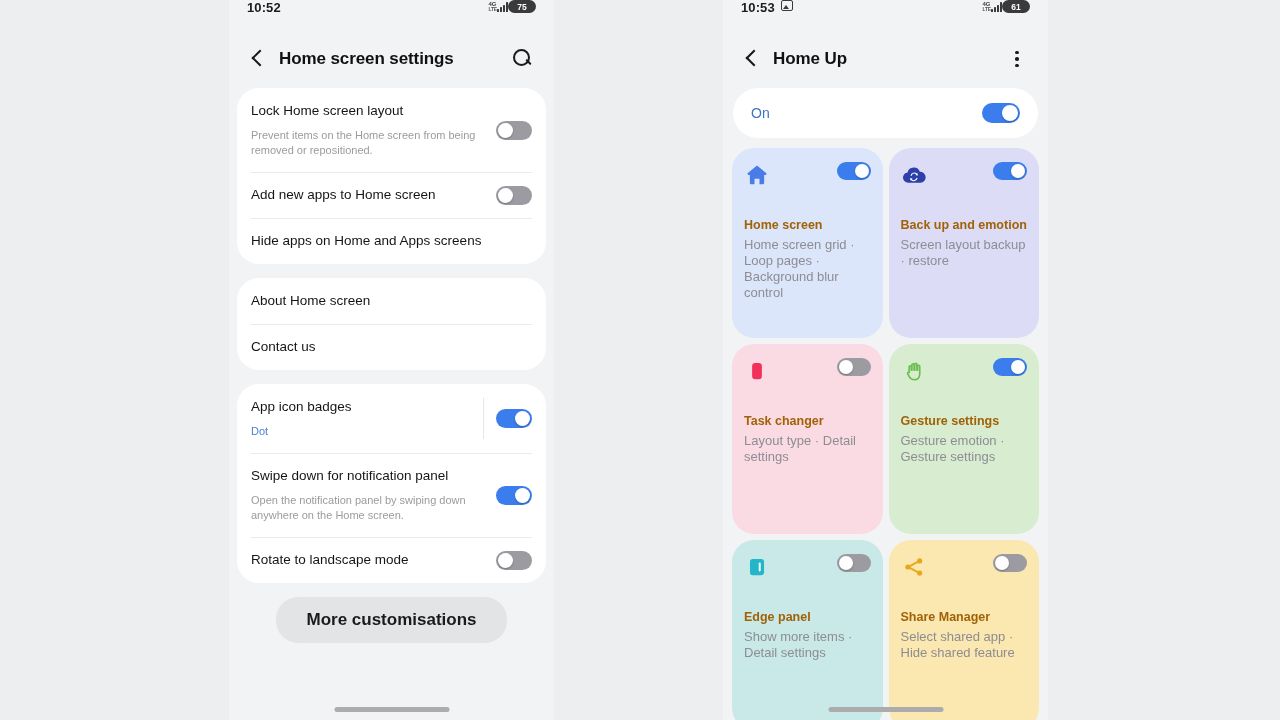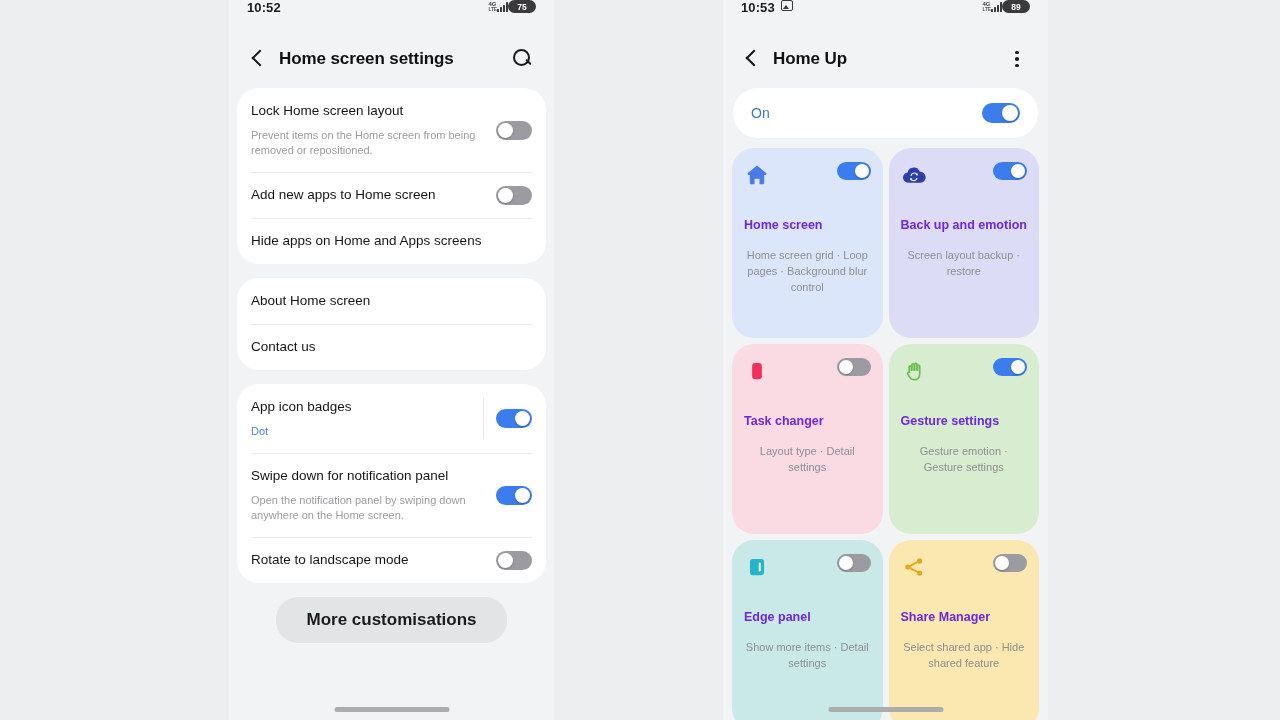--- a/index.html
+++ b/index.html
@@ -151,25 +151,25 @@
     gap: 6px; padding: 0 9px; box-sizing: border-box;
   }
   .tile {
     border-radius: 22px; padding: 14px 12px 12px 12px;
     box-sizing: border-box; height: 190px; position: relative; overflow:hidden;
   }
   .tile-top { display:flex; align-items:flex-start; }
   .tile-icon { width: 26px; height: 26px; position: relative; }
   .tile .toggle { margin-left:auto; }
   .tile-title {
-    font-size: 12.5px; font-weight: 700; color: #6d28d9;
+    font-size: 12.5px; font-weight: 700; color: #a16207;
     margin-top: 29px; line-height: 16px;
   }
   .tile-desc {
-    font-size: 11px; color: #8d8d93; line-height: 16px; margin-top: 14px; text-align: center;
+    font-size: 13px; color: #8d8d93; line-height: 16px; margin-top: 4px;
   }
 
   
   .home-indicator {
     position: absolute; bottom: 8px; left: 50%; transform: translateX(-50%);
     width: 115px; height: 5px; border-radius: 3px; background: #acacac;
   }
 </style>
 </head>
 <body>
@@ -287,21 +287,21 @@
         <span class="net-4g">
           <span>4G</span>
           <span class="sub">LTE</span>
         </span>
         <span class="signal">
             <i></i>
             <i></i>
             <i></i>
             <i></i>
           </span>
-        <span class="battery">89</span>
+        <span class="battery">61</span>
       </div>
     </div>
 
     <div class="appbar">
       <span class="back-chevron"></span>
       <span class="appbar-title">Home Up</span>
       <span class="appbar-action kebab-icon">
           <i></i>
           <i></i>
           <i></i>

